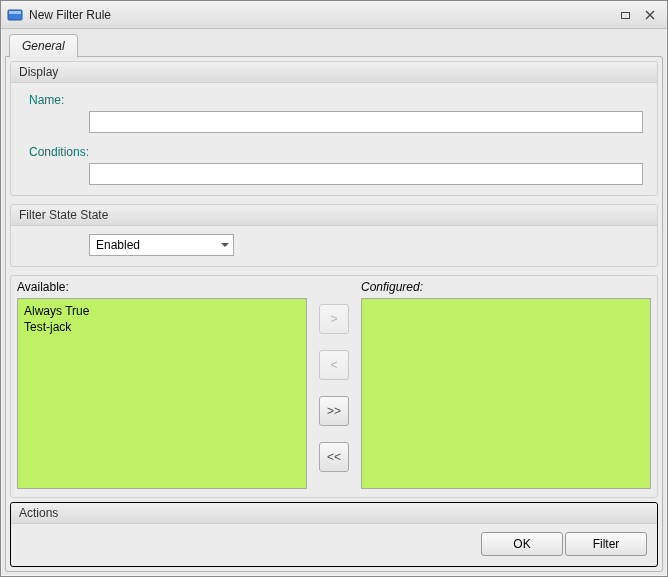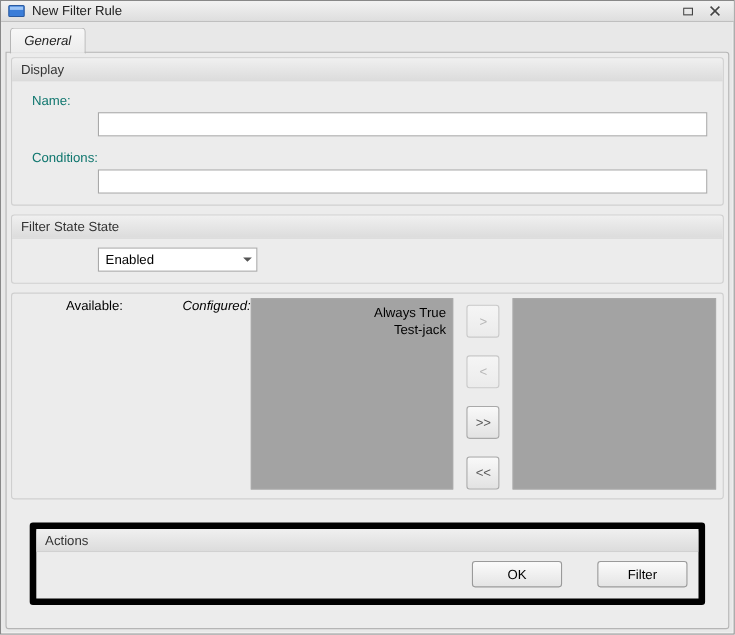--- a/index.html
+++ b/index.html
@@ -161,45 +161,43 @@
     margin: 2px;
     border: 1px solid #cfcfcf;
     border-radius: 3px;
     min-height: 0;
   }
   .conditions .grouphead { }
   .cond-body {
     flex: 1;
     padding: 4px 6px 8px 6px;
     display: flex;
-    flex-direction: row;
+    flex-direction: column;
     min-height: 0;
-    margin-left: 43px;
   }
   .cond-labels {
     display: flex;
     margin-bottom: 4px;
   }
   .cond-labels .left { flex: 1; }
   .cond-labels .mid { width: 54px; }
   .cond-labels .right { flex: 1; font-style: italic; }
   .cond-main {
     flex: 1;
     display: flex;
     gap: 8px;
     min-height: 0;
   }
   .listbox {
     flex: 1;
     border: 1px solid #a9a9a9;
-    background: #a3a3a3;
+    background: #bef264;
     padding: 4px 6px;
     overflow: auto;
     min-height: 170px;
-    text-align: right;
   }
   .list-item {
     padding: 1px 0;
     cursor: default;
   }
   .transfer {
     width: 38px;
     display: flex;
     flex-direction: column;
     gap: 16px;
@@ -217,28 +215,28 @@
     color: #555;
     font-size: 12px;
     cursor: default;
   }
   .tbtn.disabled {
     color: #b5b5b5;
     background: linear-gradient(to bottom, #f5f5f5, #ebebeb);
     border-color: #c9c9c9;
   }
   .actions-group {
-    margin: 19px;
-    border: 6px solid #000000;
+    margin: 2px;
+    border: 1px solid #000000;
     border-radius: 3px;
   }
   .actions-bar {
     display: flex;
     justify-content: flex-end;
-    gap: 32px;
+    gap: 2px;
     padding: 8px 10px 10px 10px;
   }
   .btn {
     min-width: 82px;
     height: 24px;
     border: 1px solid #9a9a9a;
     background: linear-gradient(to bottom, #fbfbfb, #e4e4e4);
     border-radius: 3px;
     font-family: inherit;
     font-size: 12px;

